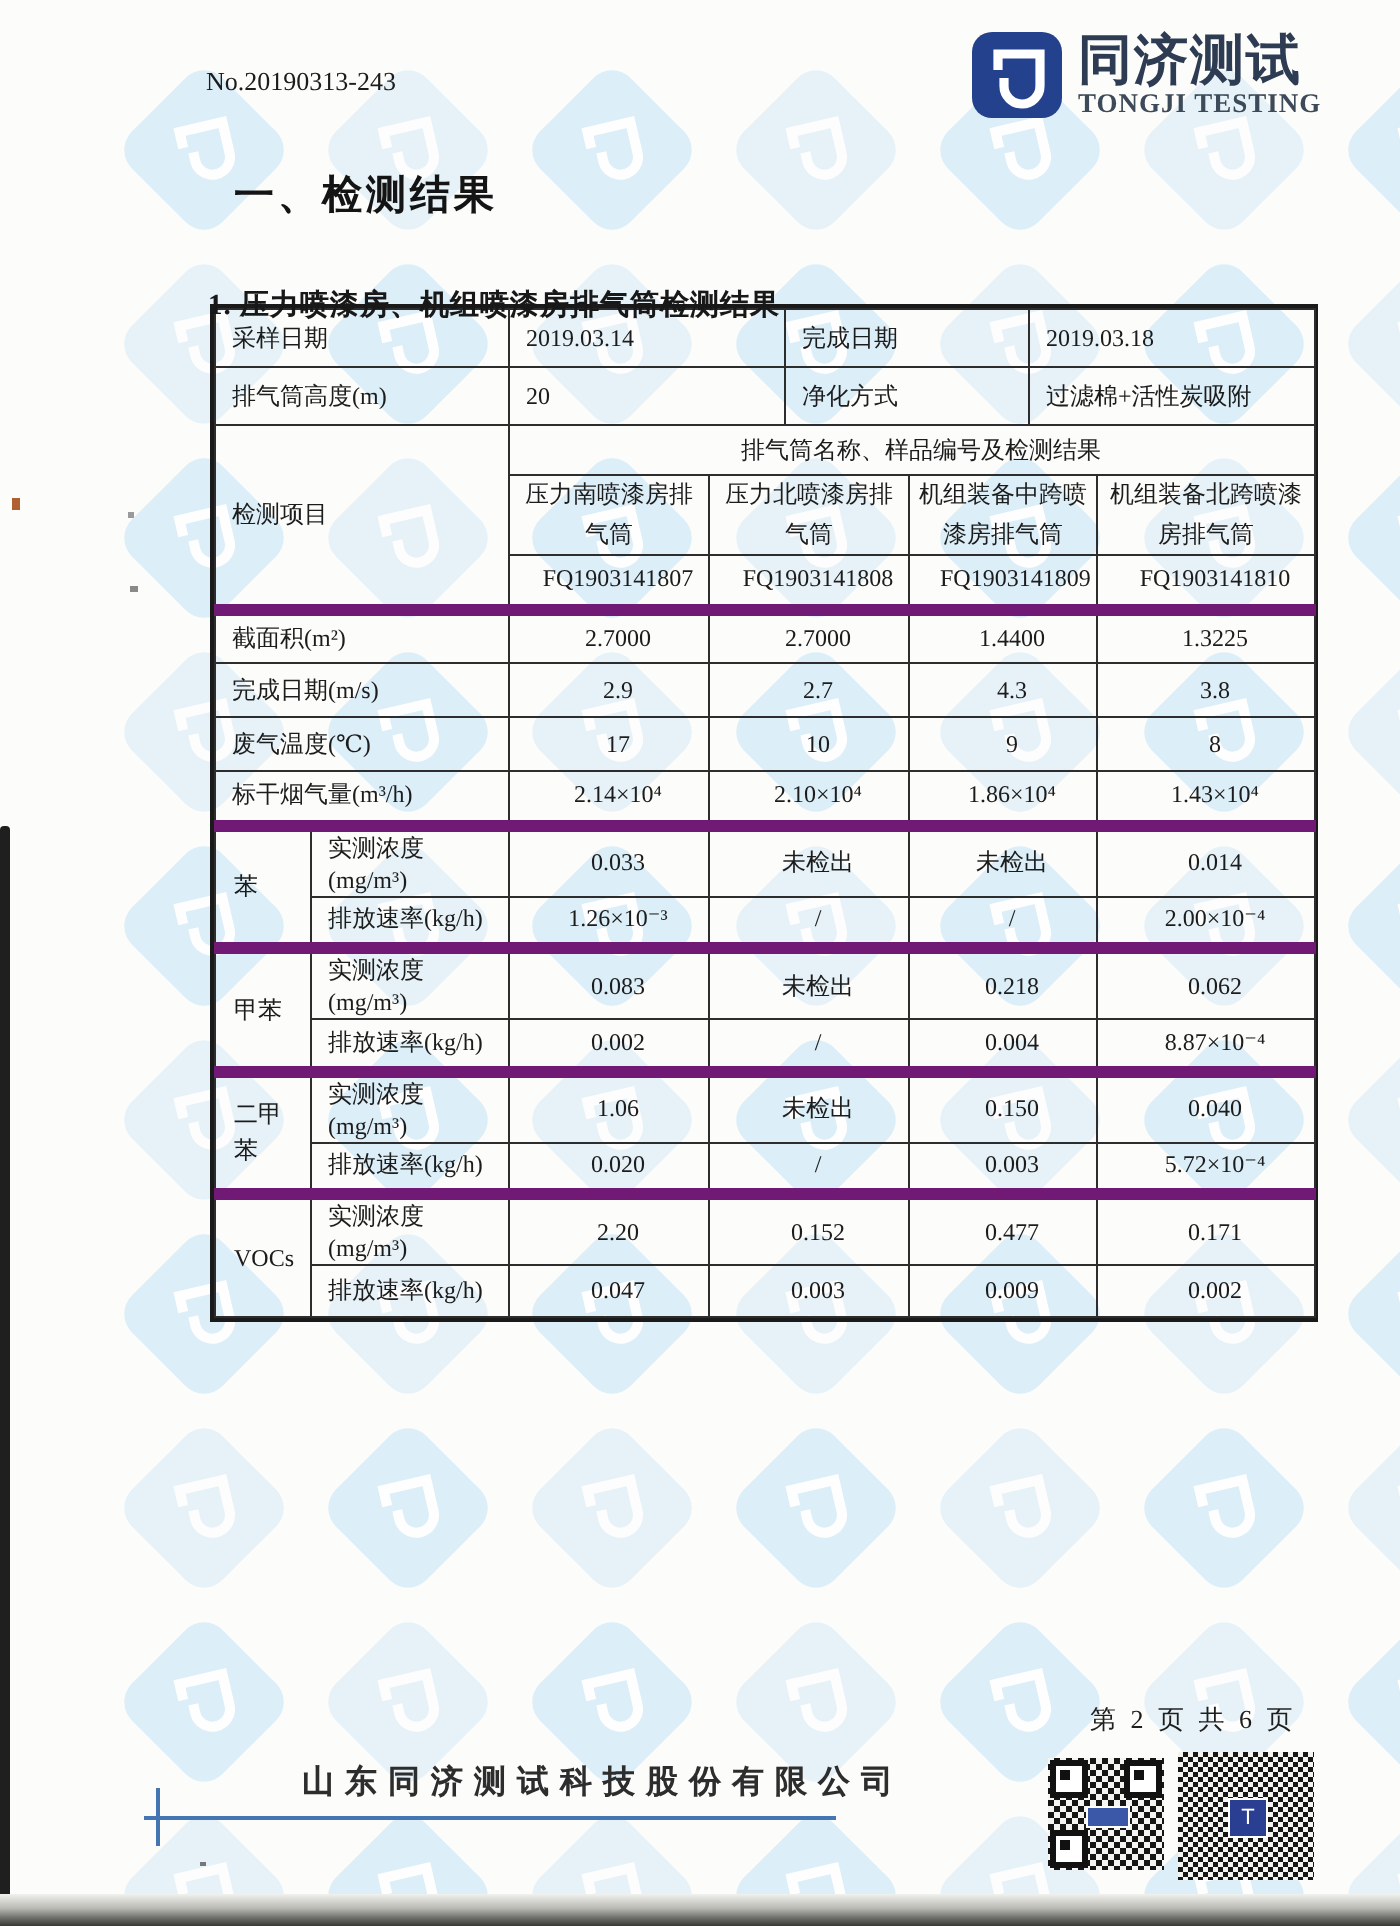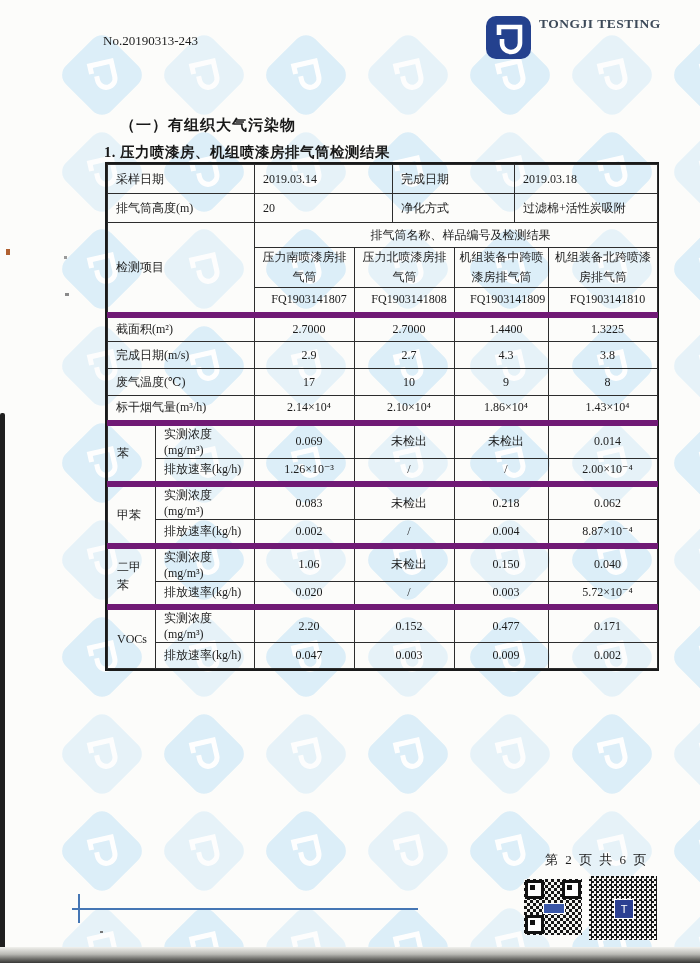--- a/index.html
+++ b/index.html
@@ -20,21 +20,21 @@
   .logo-en{font-family:Liberation Serif, serif;font-size:13.5px;font-weight:700;
            color:#3d4a59;letter-spacing:0.5px;}
   
   .h1{position:absolute;left:117px;top:84px;font-family:"Liberation Sans","DejaVu Sans",sans-serif;
       font-size:20px;font-weight:700;letter-spacing:2px;color:#141414;z-index:2;}
   .h2{position:absolute;left:120px;top:116px;font-family:"Liberation Sans","DejaVu Sans",sans-serif;
       font-size:15px;font-weight:700;letter-spacing:1px;color:#181818;z-index:2;}
   .h3{position:absolute;left:104px;top:143px;font-size:14.5px;font-weight:600;letter-spacing:0.5px;
       color:#181818;z-index:2;}
   
-  .twrap{position:absolute;left:105px;top:162px;width:550px;border:2px solid #1a1a1a;z-index:1;}
+  .twrap{position:absolute;left:105px;top:152px;width:550px;border:2px solid #1a1a1a;z-index:1;}
   .twrap table{border-collapse:collapse;width:100%;table-layout:fixed;}
   .twrap td{border:1px solid #2d2d2d;font-size:12px;padding:0 6px;overflow:hidden;}
   .t-main{margin-top:-1px;}
   .t-top tr{height:29px;}
   .r-merged{height:25px;}
   .r-names{height:40px;}
   .r-ids{height:27px;}
   .r-param{height:27px;}
   .r-pol{height:26px;}
   tr.sep > td{border-top:6px solid #701a75;}
@@ -431,25 +431,26 @@
   <div class="report-no">No.20190313-243</div>
 
   <div class="logo">
     <span class="logo-icon">
       <svg width="45" height="43" viewBox="0 0 45 43">
         <rect x="0" y="0" width="45" height="43" rx="10" fill="#24418e"></rect>
         <path d="M13 19 V11 H34 V27 A9 9 0 0 1 16 27 V23" fill="none" stroke="#ffffff" stroke-width="4.6"></path>
       </svg>
     </span>
     <span class="logo-text">
+      <div class="logo-cn">同济测试</div>
       <div class="logo-en">TONGJI TESTING</div>
     </span>
   </div>
 
-  <div class="h2">（一）有组织大气污染物</div>
+  <div class="h1">一、检测结果</div>
   <div class="h3">1. 压力喷漆房、机组喷漆房排气筒检测结果</div>
 
   <div class="twrap">
     <table class="t-top">
       <colgroup>
           <col style="width:147px">
           <col style="width:138px">
           <col style="width:122px">
           <col style="width:143px">
         </colgroup>
@@ -520,21 +521,21 @@
         <td class="lbl" colspan="2">标干烟气量(m³/h)</td>
         <td class="ctr">2.14×10⁴</td>
         <td class="ctr">2.10×10⁴</td>
         <td class="ctr">1.86×10⁴</td>
         <td class="ctr">1.43×10⁴</td>
       </tr>
 
       <tr class="r-pol sep">
         <td class="pol" rowspan="2">苯</td>
         <td class="lbl">实测浓度(mg/m³)</td>
-        <td class="ctr">0.069</td>
+        <td class="ctr">0.033</td>
         <td class="ctr">未检出</td>
         <td class="ctr">未检出</td>
         <td class="ctr">0.014</td>
       </tr>
       <tr class="r-pol">
         <td class="lbl">排放速率(kg/h)</td>
         <td class="ctr">1.26×10⁻³</td>
         <td class="ctr">/</td>
         <td class="ctr">/</td>
         <td class="ctr">2.00×10⁻⁴</td>
@@ -585,20 +586,21 @@
         <td class="ctr">0.047</td>
         <td class="ctr">0.003</td>
         <td class="ctr">0.009</td>
         <td class="ctr">0.002</td>
       </tr>
     </tbody>
       </table>
   </div>
 
   <div class="page-ind">第 2 页 共 6 页</div>
+  <div class="company">山东同济测试科技股份有限公司</div>
   <div class="rule"></div>
   <div class="tick"></div>
 
   <div class="qr qr1">
     <div class="qf tl"></div>
     <div class="qf tr"></div>
     <div class="qf bl"></div>
     <div class="qbadge1"></div>
   </div>
   <div class="qr qr2">

